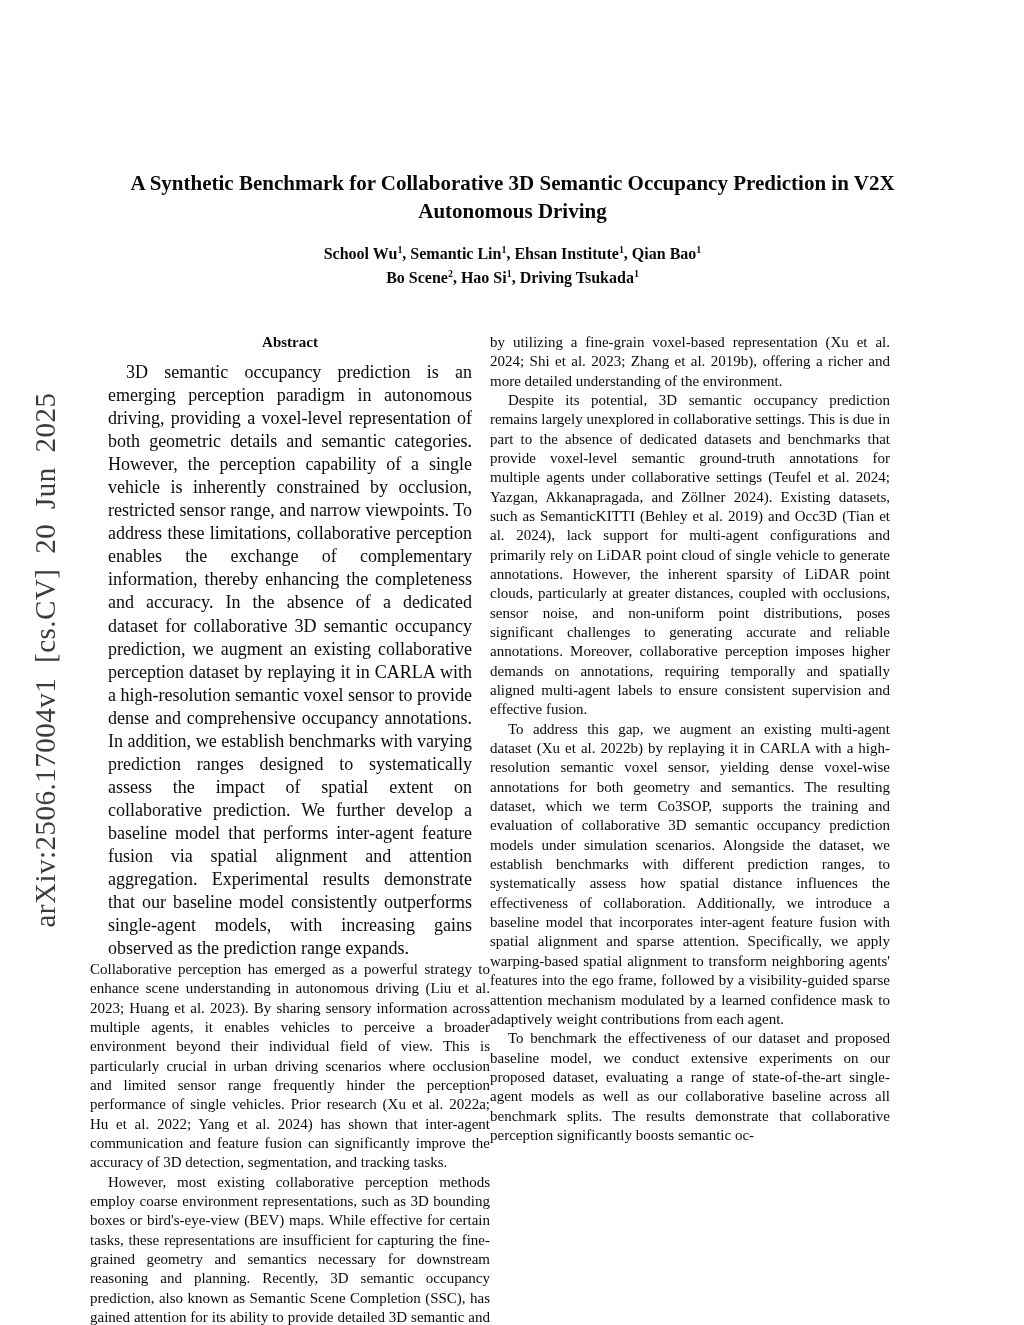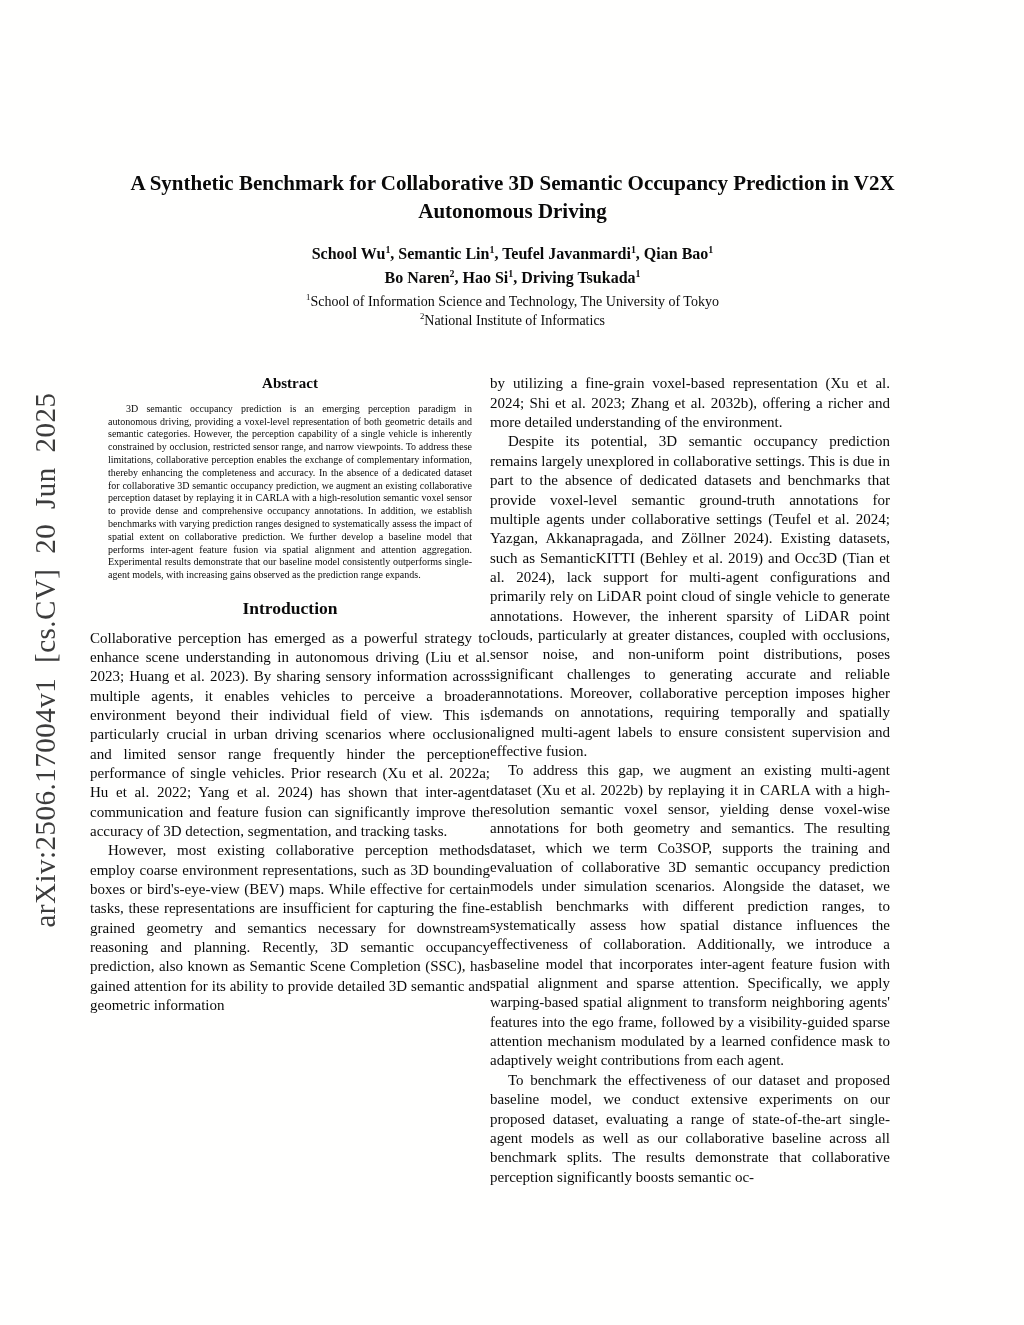--- a/index.html
+++ b/index.html
@@ -39,64 +39,59 @@
   .col { width:400px; text-align:justify; font-size:15px; line-height:1.29; }
   .col p { margin:0; }
   p.indent { text-indent:18px; }
   p.noindent { text-indent:0; }
   .abstract-heading {
     text-align:center; font-size:15px; font-weight:bold;
     margin:0 0 9px 0;
   }
   .abstract-body {
     padding:0 18px;
-    font-size:10px;
+    font-size:18px;
     line-height:1.28;
   }
   .section-heading {
     text-align:center; font-size:17.5px; font-weight:bold;
     margin:15px 0 9px 0;
   }
 </style>
 </head>
 <body>
 
 <div class="page">
 
   <div class="arxiv-label">arXiv:2506.17004v1 [cs.CV] 20 Jun 2025</div>
 
   <div class="content">
 
     <h1 class="paper-title">A Synthetic Benchmark for Collaborative 3D Semantic Occupancy Prediction in V2X Autonomous Driving</h1>
 
     <div class="authors">
-      <span><span>School Wu</span><sup>1</sup><span>, </span></span><span><span>Semantic Lin</span><sup>1</sup><span>, </span></span><span><span>Teufel Javanmardi</span><sup>1</sup><span>, </span></span><span><span>Qian Bao</span><sup>1</sup><span></span></span>
+      <span><span>School Wu</span><sup>1</sup><span>, </span></span><span><span>Semantic Lin</span><sup>1</sup><span>, </span></span><span><span>Ehsan Institute</span><sup>1</sup><span>, </span></span><span><span>Qian Bao</span><sup>1</sup><span></span></span>
       <br>
-      <span><span>Bo Naren</span><sup>2</sup><span>, </span></span><span><span>Hao Si</span><sup>1</sup><span>, </span></span><span><span>Driving Tsukada</span><sup>1</sup><span></span></span>
+      <span><span>Bo Scene</span><sup>2</sup><span>, </span></span><span><span>Hao Si</span><sup>1</sup><span>, </span></span><span><span>Driving Tsukada</span><sup>1</sup><span></span></span>
     </div>
 
-    <div class="affiliations">
-      <div><sup>1</sup><span>School of Information Science and Technology, The University of Tokyo</span></div>
-      <div><sup>2</sup><span>National Institute of Informatics</span></div>
-    </div>
 
     <div class="columns">
 
       <div class="col">
         <h2 class="abstract-heading">Abstract</h2>
         <div class="abstract-body">
           <p class="indent">3D semantic occupancy prediction is an emerging perception paradigm in autonomous driving, providing a voxel-level representation of both geometric details and semantic categories. However, the perception capability of a single vehicle is inherently constrained by occlusion, restricted sensor range, and narrow viewpoints. To address these limitations, collaborative perception enables the exchange of complementary information, thereby enhancing the completeness and accuracy. In the absence of a dedicated dataset for collaborative 3D semantic occupancy prediction, we augment an existing collaborative perception dataset by replaying it in CARLA with a high-resolution semantic voxel sensor to provide dense and comprehensive occupancy annotations. In addition, we establish benchmarks with varying prediction ranges designed to systematically assess the impact of spatial extent on collaborative prediction. We further develop a baseline model that performs inter-agent feature fusion via spatial alignment and attention aggregation. Experimental results demonstrate that our baseline model consistently outperforms single-agent models, with increasing gains observed as the prediction range expands.</p>
         </div>
-        <h2 class="section-heading">Introduction</h2>
         <p class="noindent">Collaborative perception has emerged as a powerful strategy to enhance scene understanding in autonomous driving (Liu et al. 2023; Huang et al. 2023). By sharing sensory information across multiple agents, it enables vehicles to perceive a broader environment beyond their individual field of view. This is particularly crucial in urban driving scenarios where occlusion and limited sensor range frequently hinder the perception performance of single vehicles. Prior research (Xu et al. 2022a; Hu et al. 2022; Yang et al. 2024) has shown that inter-agent communication and feature fusion can significantly improve the accuracy of 3D detection, segmentation, and tracking tasks.</p>
         <p class="indent">However, most existing collaborative perception methods employ coarse environment representations, such as 3D bounding boxes or bird's-eye-view (BEV) maps. While effective for certain tasks, these representations are insufficient for capturing the fine-grained geometry and semantics necessary for downstream reasoning and planning. Recently, 3D semantic occupancy prediction, also known as Semantic Scene Completion (SSC), has gained attention for its ability to provide detailed 3D semantic and geometric information</p>
       </div>
 
       <div class="col">
-        <p class="noindent">by utilizing a fine-grain voxel-based representation (Xu et al. 2024; Shi et al. 2023; Zhang et al. 2032b), offering a richer and more detailed understanding of the environment.</p>
+        <p class="noindent">by utilizing a fine-grain voxel-based representation (Xu et al. 2024; Shi et al. 2023; Zhang et al. 2019b), offering a richer and more detailed understanding of the environment.</p>
         <p class="indent">Despite its potential, 3D semantic occupancy prediction remains largely unexplored in collaborative settings. This is due in part to the absence of dedicated datasets and benchmarks that provide voxel-level semantic ground-truth annotations for multiple agents under collaborative settings (Teufel et al. 2024; Yazgan, Akkanapragada, and Zöllner 2024). Existing datasets, such as SemanticKITTI (Behley et al. 2019) and Occ3D (Tian et al. 2024), lack support for multi-agent configurations and primarily rely on LiDAR point cloud of single vehicle to generate annotations. However, the inherent sparsity of LiDAR point clouds, particularly at greater distances, coupled with occlusions, sensor noise, and non-uniform point distributions, poses significant challenges to generating accurate and reliable annotations. Moreover, collaborative perception imposes higher demands on annotations, requiring temporally and spatially aligned multi-agent labels to ensure consistent supervision and effective fusion.</p>
         <p class="indent">To address this gap, we augment an existing multi-agent dataset (Xu et al. 2022b) by replaying it in CARLA with a high-resolution semantic voxel sensor, yielding dense voxel-wise annotations for both geometry and semantics. The resulting dataset, which we term Co3SOP, supports the training and evaluation of collaborative 3D semantic occupancy prediction models under simulation scenarios. Alongside the dataset, we establish benchmarks with different prediction ranges, to systematically assess how spatial distance influences the effectiveness of collaboration. Additionally, we introduce a baseline model that incorporates inter-agent feature fusion with spatial alignment and sparse attention. Specifically, we apply warping-based spatial alignment to transform neighboring agents' features into the ego frame, followed by a visibility-guided sparse attention mechanism modulated by a learned confidence mask to adaptively weight contributions from each agent.</p>
         <p class="indent">To benchmark the effectiveness of our dataset and proposed baseline model, we conduct extensive experiments on our proposed dataset, evaluating a range of state-of-the-art single-agent models as well as our collaborative baseline across all benchmark splits. The results demonstrate that collaborative perception significantly boosts semantic oc-</p>
       </div>
 
     </div>
   </div>
 </div>
 
 </body></html>

